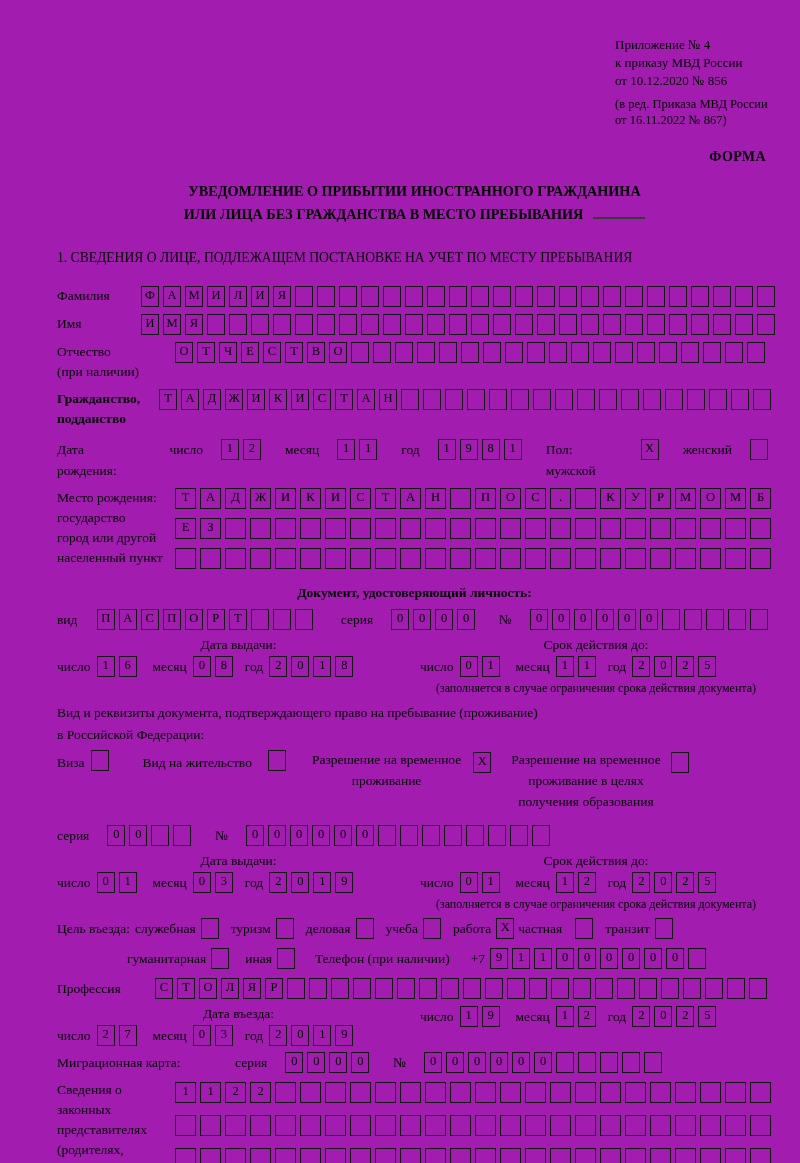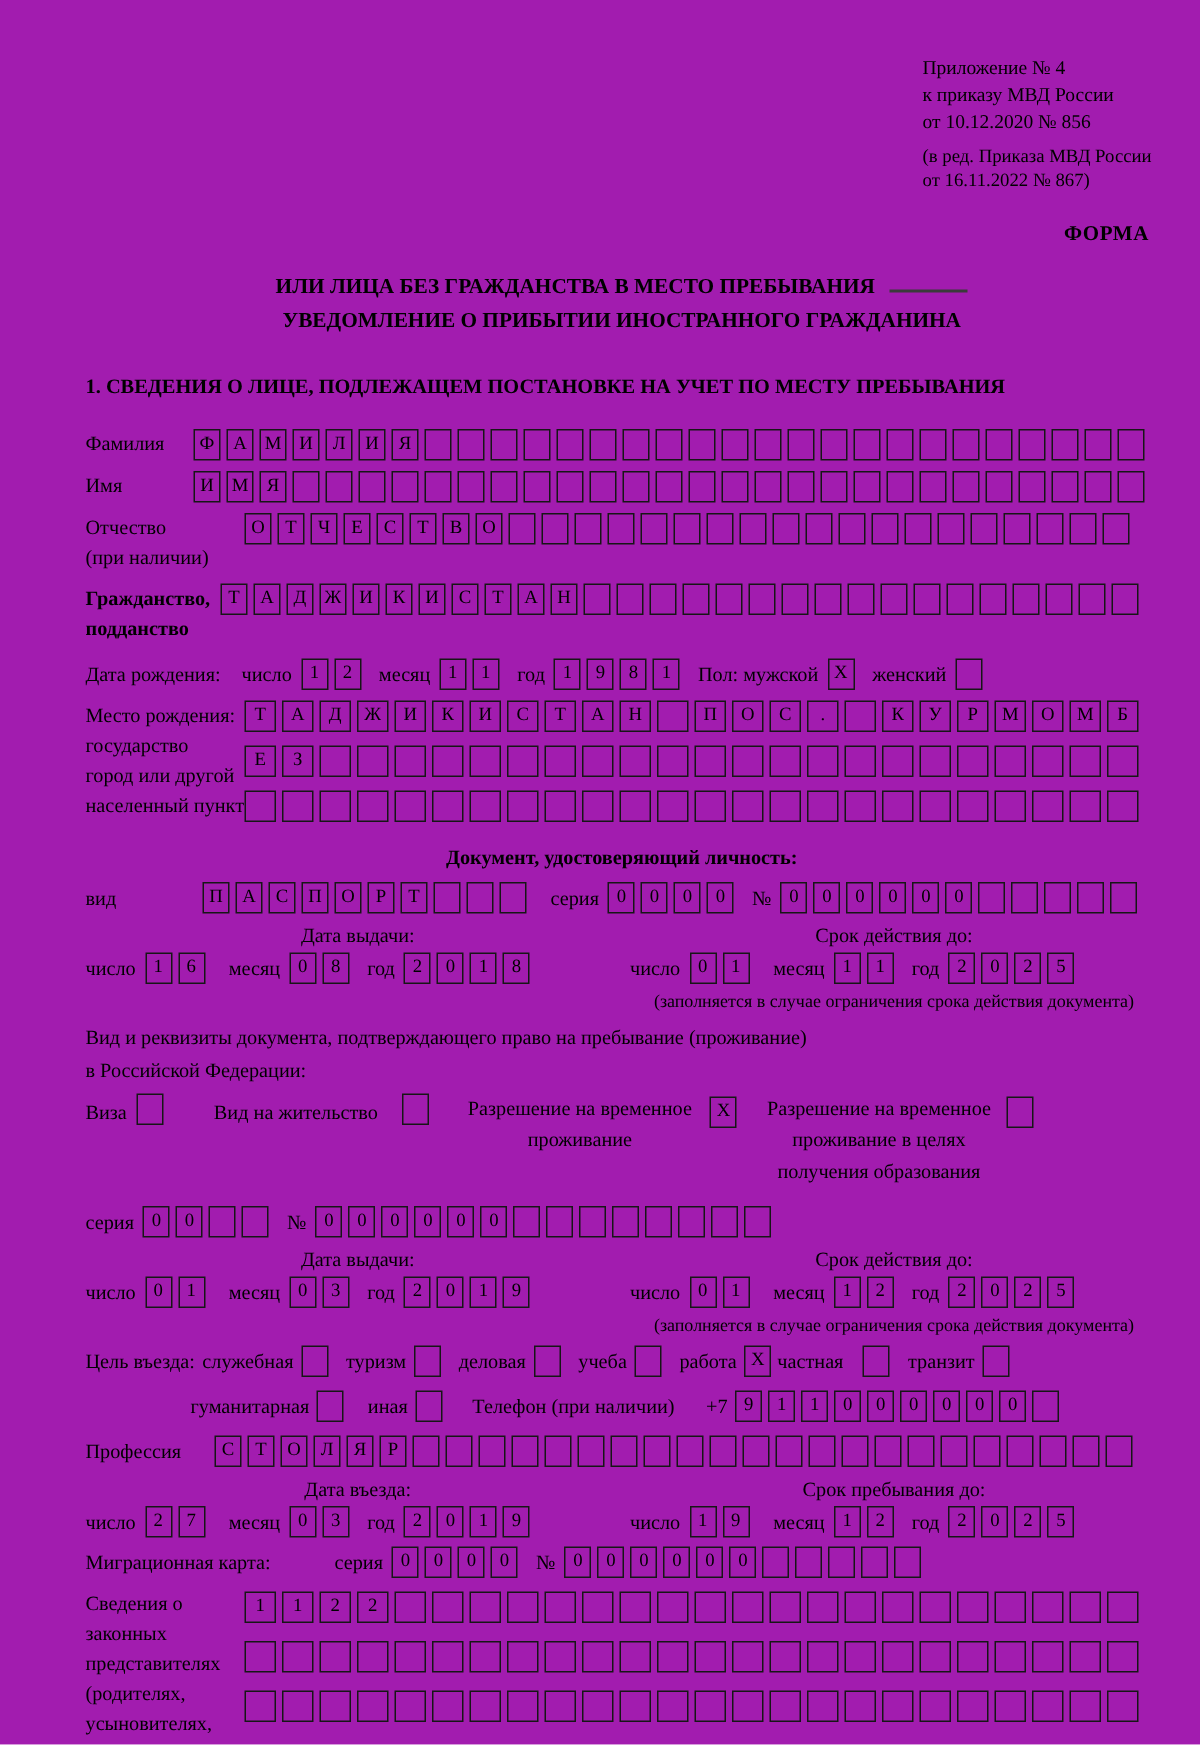--- a/index.html
+++ b/index.html
@@ -9,29 +9,29 @@
           padding:36px 28px 16px 57px; overflow:hidden; font-size:13.5px; }
 
   
   .ref { margin-left:558px; font-size:13px; line-height:1.4; }
   .ref-note { margin-left:558px; font-size:12.5px; line-height:1.35; margin-top:5px; }
   .forma { text-align:right; font-weight:bold; font-size:14px; margin-top:20px; padding-right:6px; letter-spacing:0.4px; }
 
   .title { text-align:center; font-weight:bold; font-size:14.2px; margin-top:15px; line-height:1.6; }
   .blank-underline { display:inline-block; width:52px; border-bottom:2.2px solid #3a3a3a; margin-left:10px; height:12px; }
 
-  .section-heading { font-weight:bold; font-size:13.6px; margin-top:24px; margin-bottom:20px; }
+  .section-heading { font-weight:normal; font-size:13.6px; margin-top:24px; margin-bottom:20px; }
 
   
   .cells { display:inline-flex; flex:0 0 auto; }
   .cell { flex:0 0 auto; width:18px; height:21px; border:1.6px solid #161616;
           margin-right:4px; text-align:center; font-size:12.5px; line-height:17.5px; }
   .wide .cell { width:21px; }
 
-  .row { display:flex; align-items:flex-start; margin-bottom:7px; }
+  .row { display:flex; align-items:flex-start; margin-bottom:7px;gap:12px; }
   .lab { flex:0 0 auto; line-height:20px; }
   .lab2 div { line-height:20px; }
   .w72 { width:72px; } .w90 { width:90px;font-weight:bold; } .w106 { width:106px; } .w86 { width:86px; }
 
   .inline-t { margin-right:6px; line-height:21px; }
   .gap12 { margin-left:12px; } .gap8 { margin-left:8px; } .gap16 { margin-left:16px; }
 
   .col-rows .cells { margin-bottom:9px; }
   .col-rows { display:flex; flex-direction:column; }
 
@@ -66,24 +66,24 @@
     <div>к приказу МВД России</div>
     <div>от 10.12.2020 № 856</div>
   </div>
   <div class="ref-note">
     <div>(в ред. Приказа МВД России</div>
     <div>от 16.11.2022 № 867)</div>
   </div>
   <div class="forma">ФОРМА</div>
 
   <div class="title">
+    <div>УВЕДОМЛЕНИЕ О ПРИБЫТИИ ИНОСТРАННОГО ГРАЖДАНИНА</div>
     <div>
       <span>ИЛИ ЛИЦА БЕЗ ГРАЖДАНСТВА В МЕСТО ПРЕБЫВАНИЯ</span><span class="blank-underline"></span>
     </div>
-    <div>УВЕДОМЛЕНИЕ О ПРИБЫТИИ ИНОСТРАННОГО ГРАЖДАНИНА</div>
   </div>
 
   <div class="section-heading">1. СВЕДЕНИЯ О ЛИЦЕ, ПОДЛЕЖАЩЕМ ПОСТАНОВКЕ НА УЧЕТ ПО МЕСТУ ПРЕБЫВАНИЯ</div>
 
   <div class="row">
     <span class="lab w72">Фамилия</span>
     <span class="cells">
         <span class="cell">Ф</span>
         <span class="cell">А</span>
         <span class="cell">М</span>
@@ -650,21 +650,20 @@
         <span class="inline-t gap8">год</span>
         <span class="cells">
             <span class="cell">2</span>
             <span class="cell">0</span>
             <span class="cell">1</span>
             <span class="cell">9</span>
           </span>
       </div>
     </div>
     <div class="dcol-r">
-      <div class="dhead">Срок пребывания до:</div>
       <div class="dline">
         <span class="inline-t">число</span>
         <span class="cells">
             <span class="cell">1</span>
             <span class="cell">9</span>
           </span>
         <span class="inline-t gap12">месяц</span>
         <span class="cells">
             <span class="cell">1</span>
             <span class="cell">2</span>

